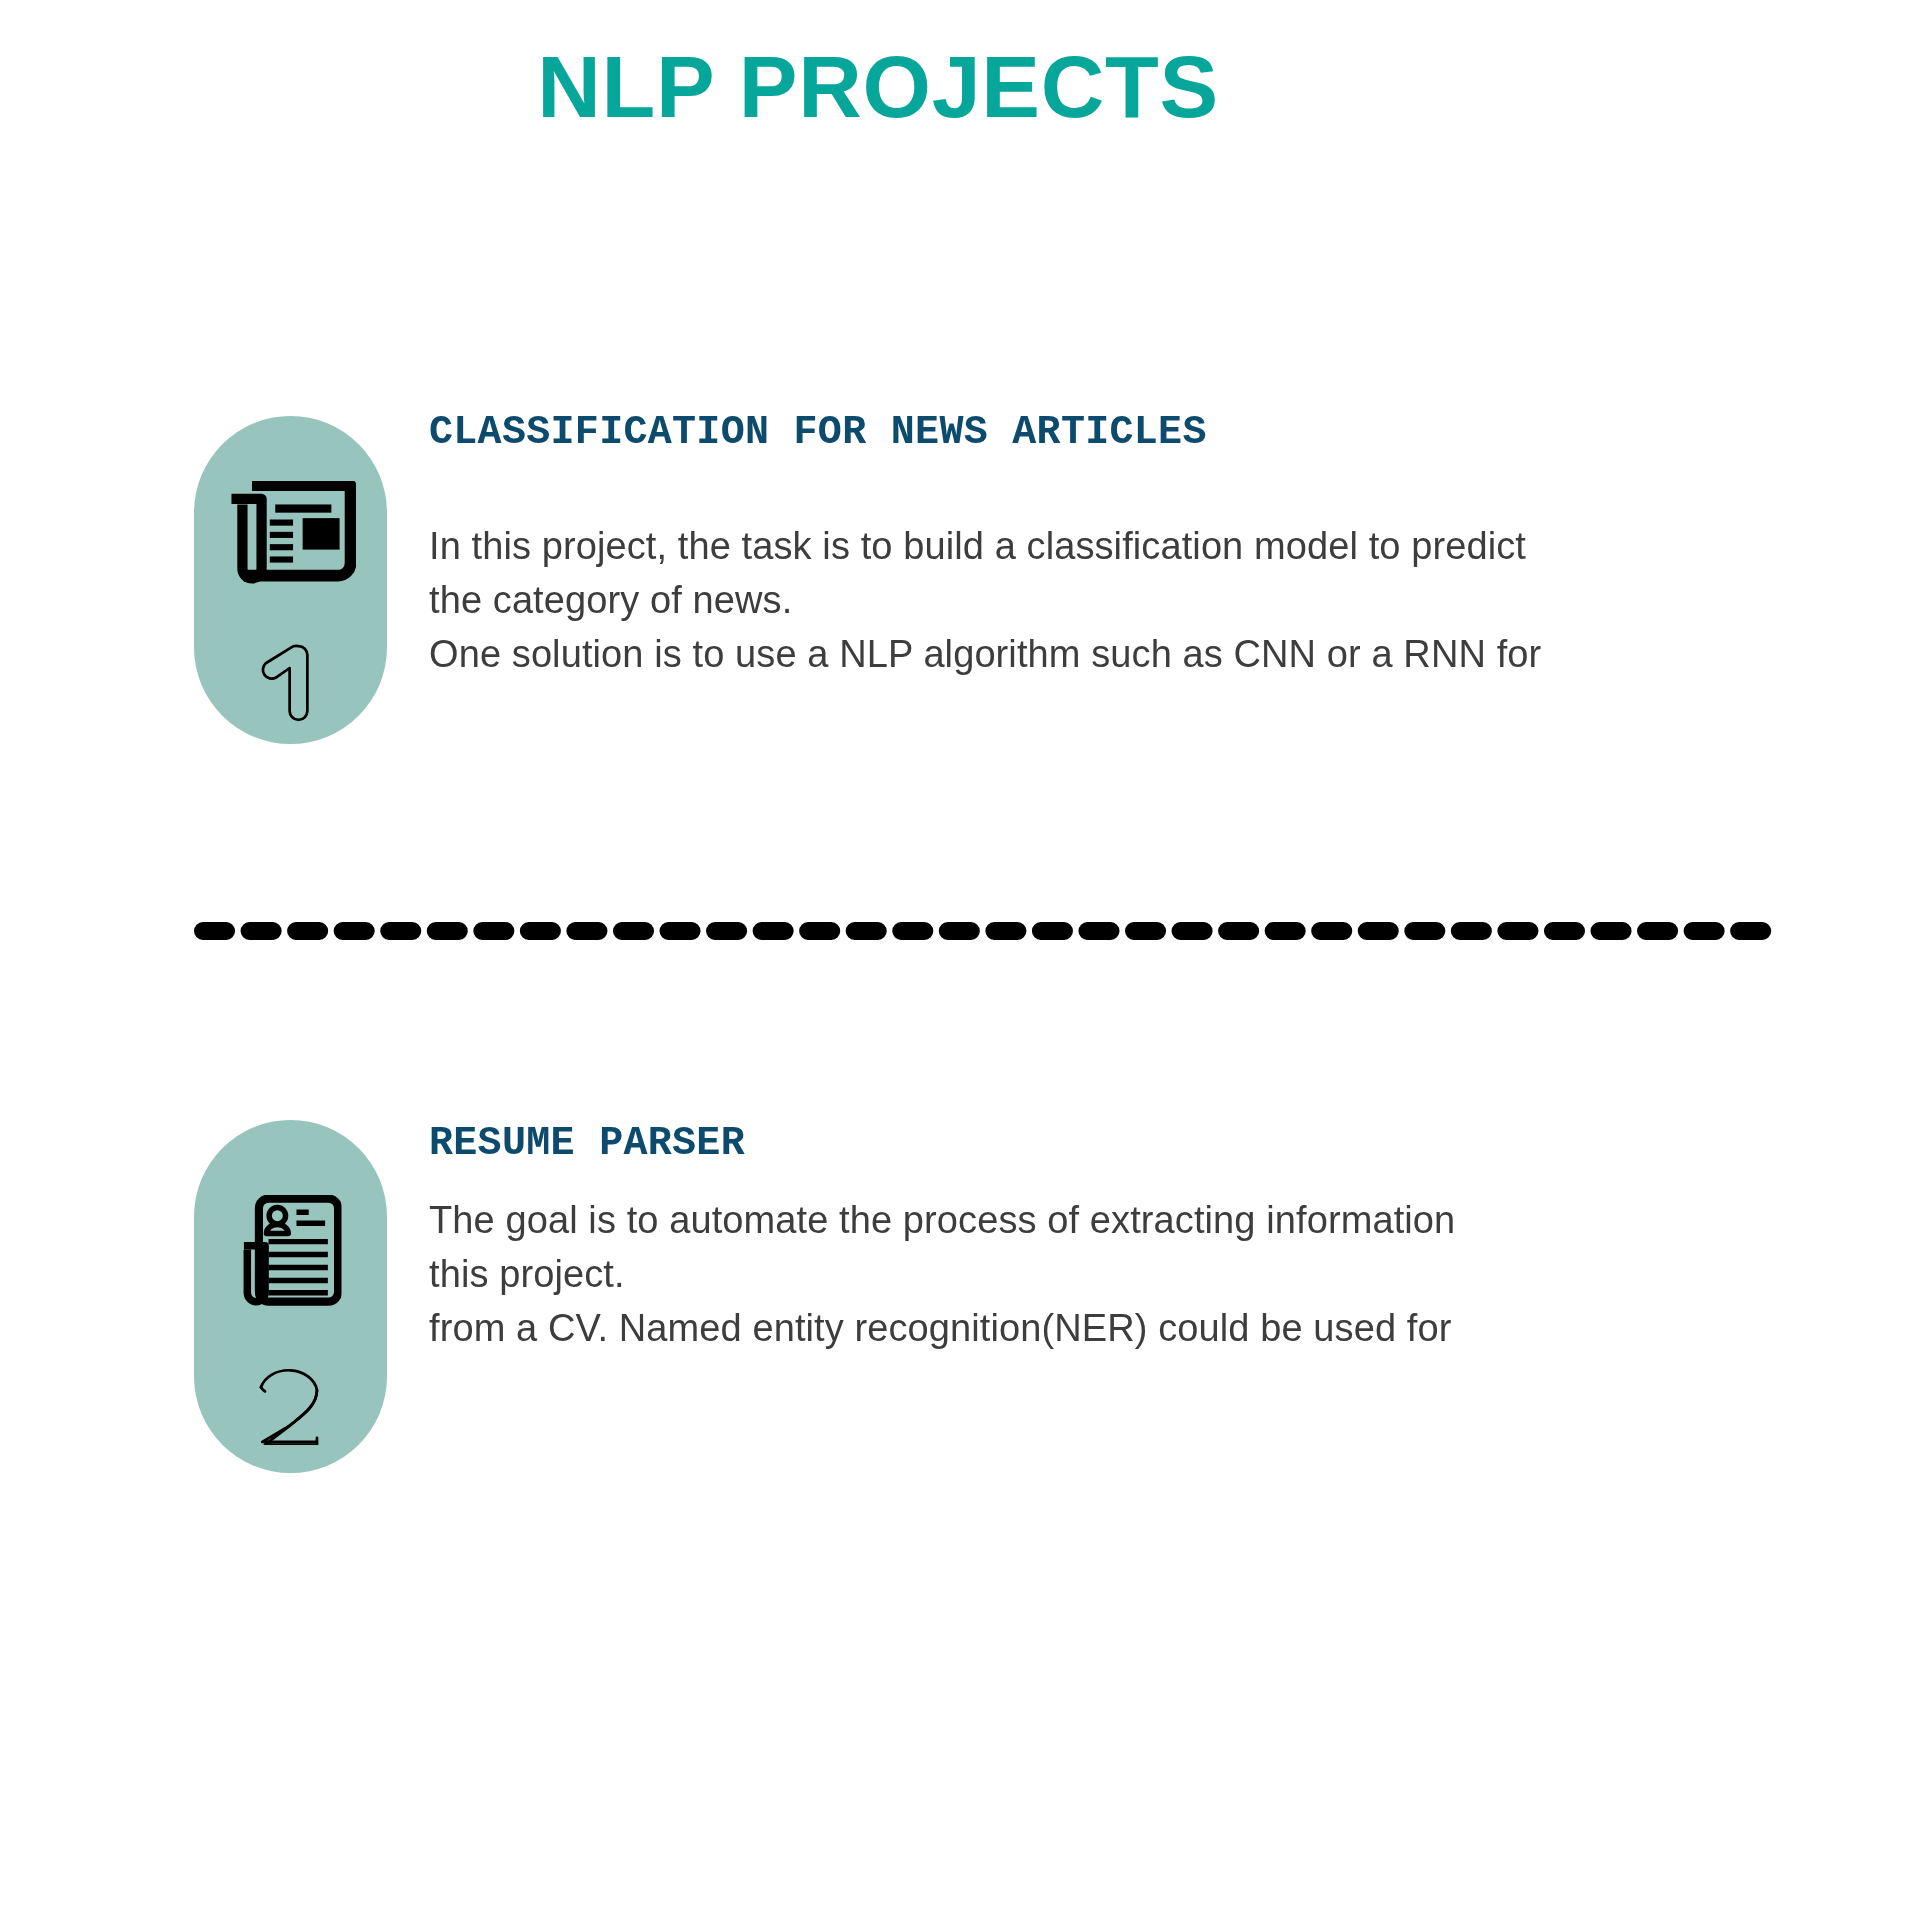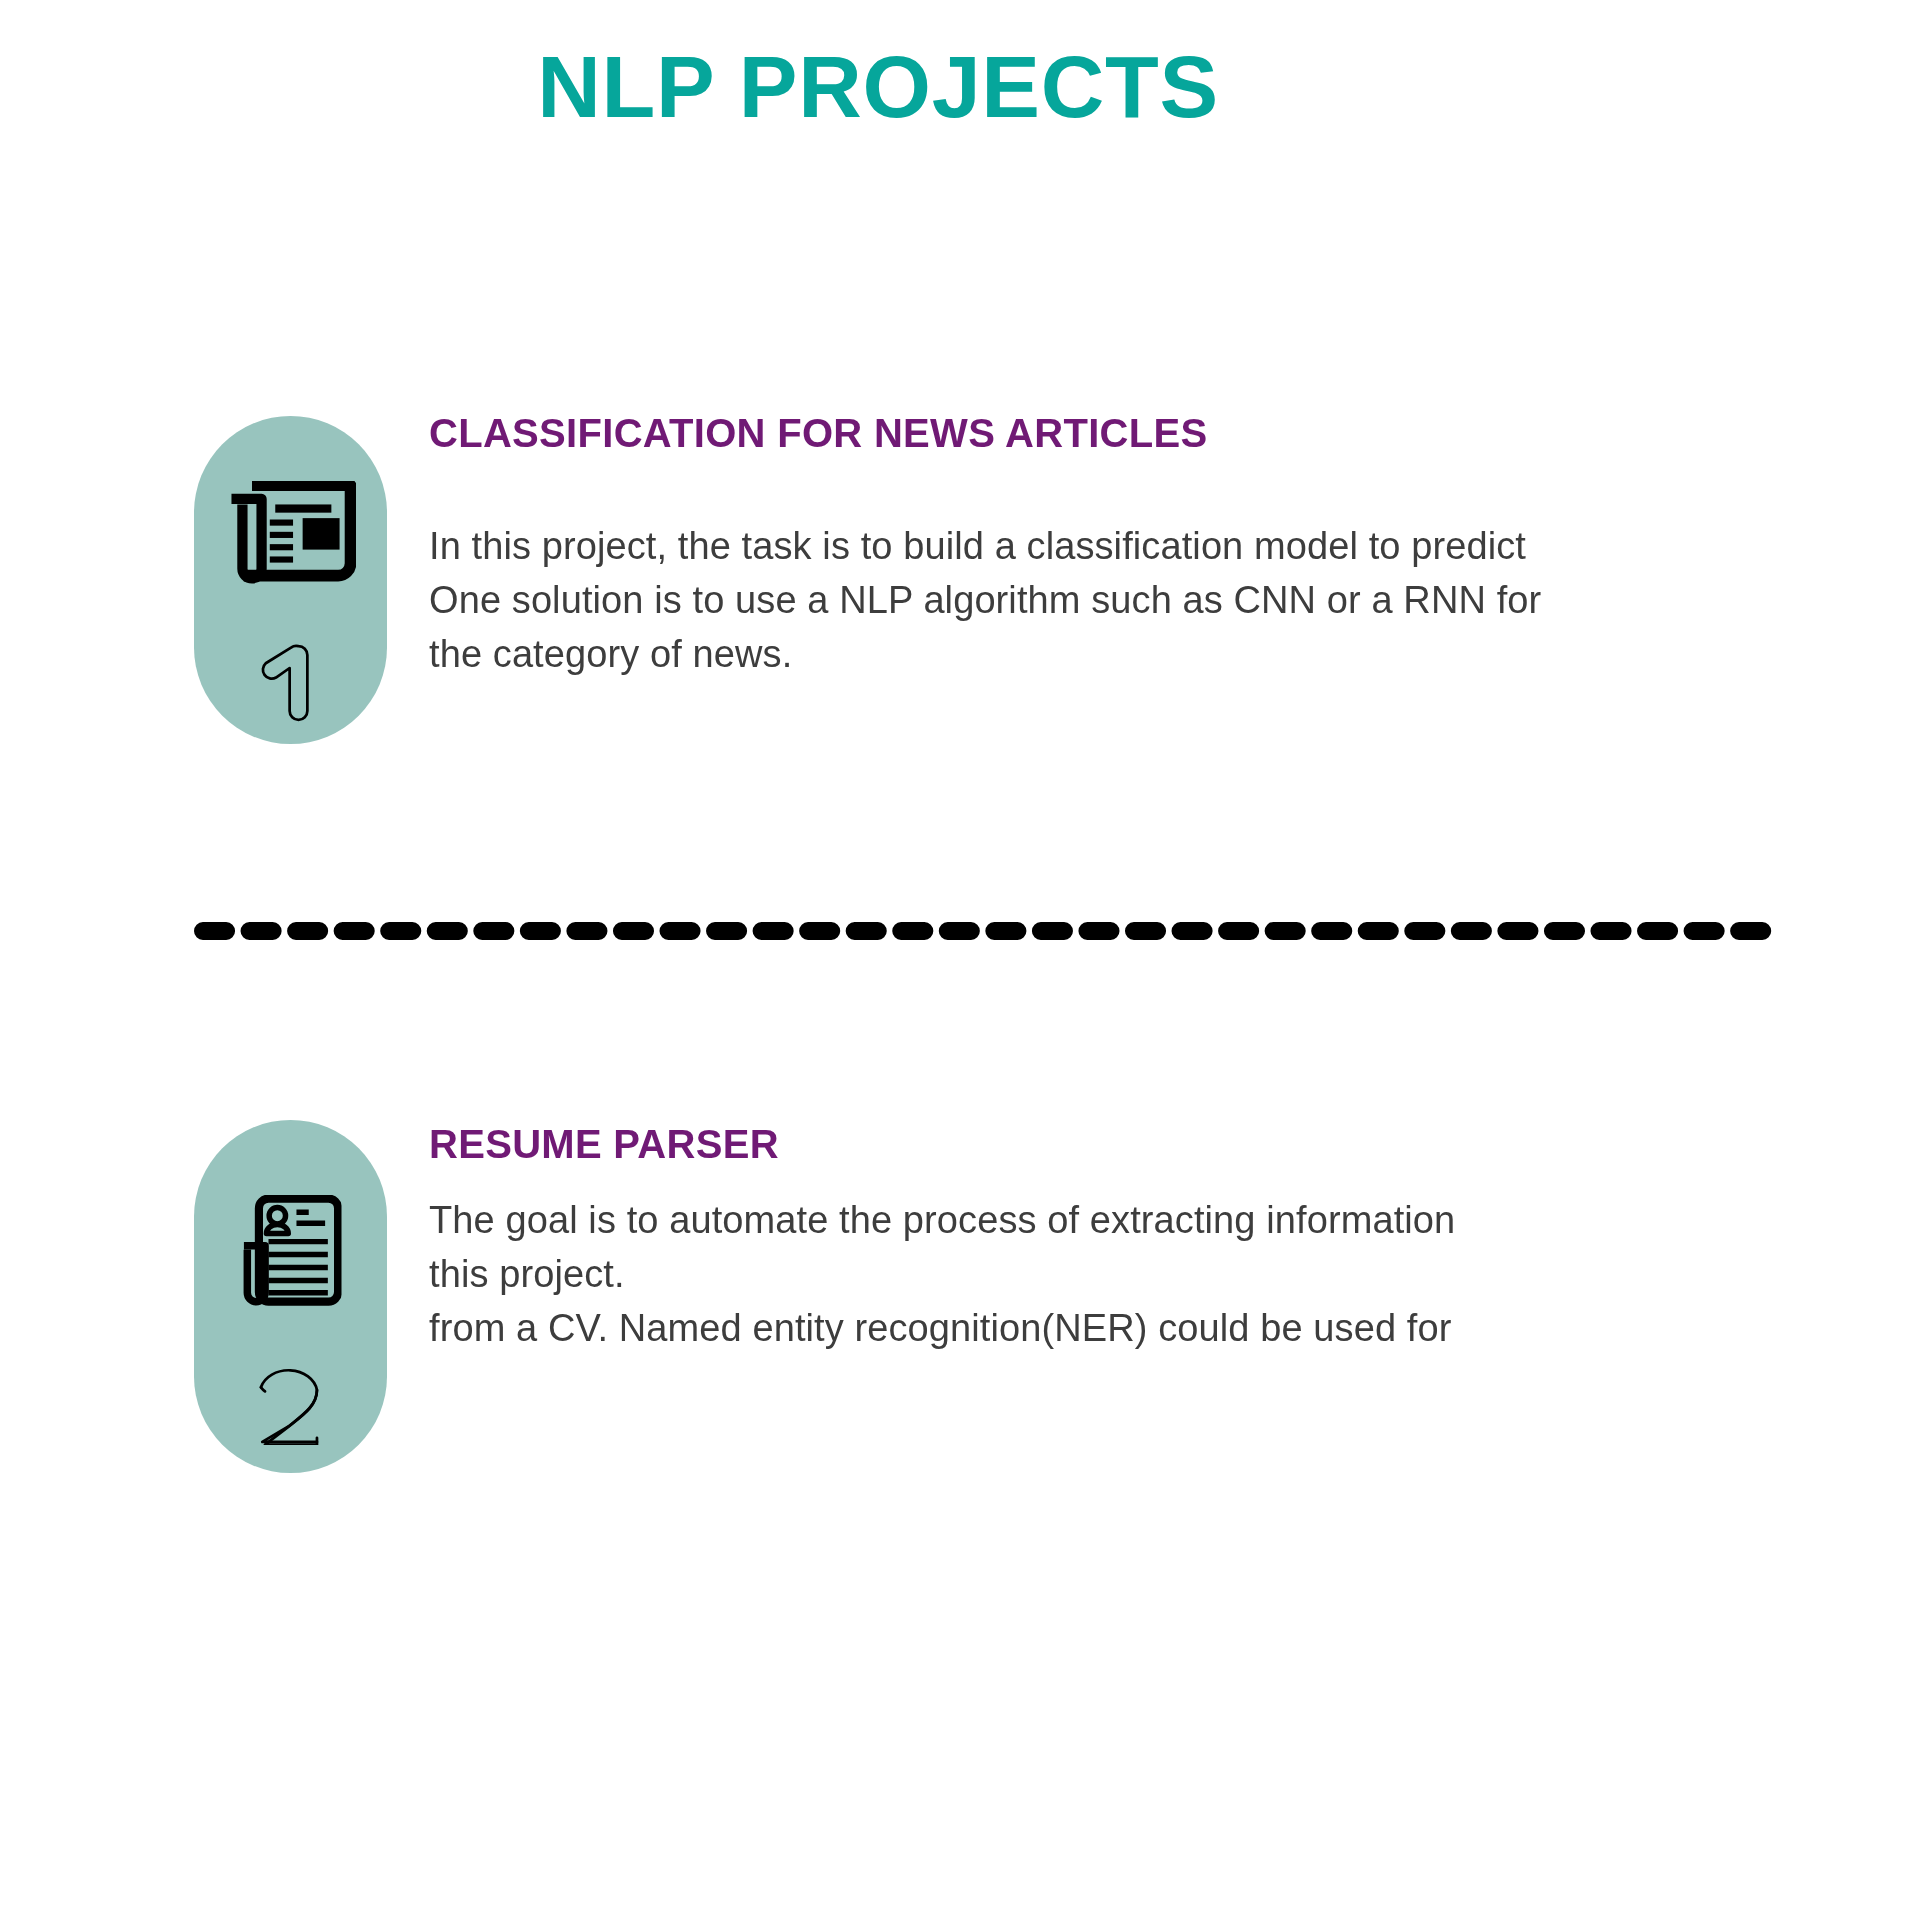--- a/index.html
+++ b/index.html
@@ -78,24 +78,25 @@
   .content {
     position: absolute;
     left: 429px;
   }
   .card-1 .content { top: -6.8px; width: 1390px; }
   .card-2 .content { top: 0px;  width: 1342px; }
 
   .card-heading {
     font-size: 40px;
     font-weight: 700;
-    color: #701a75;
+    color: #0c4a6e;
     letter-spacing: 0.3px;
     line-height: 1.2;
     white-space: nowrap;
+    font-family: Liberation Mono, monospace;
   }
 
   .card-body {
     font-size: 38px;
     font-weight: 400;
     color: #3d3d3d;
     line-height: 1.42;
     letter-spacing: 0.1px;
   }
   .card-1 .card-body { margin-top: 63px; }
@@ -147,22 +148,22 @@
           <path d="M66 6 a13 13 0 0 1 13 13 V101 a13 13 0 0 1 -26 0 V38
                    L33 52 a13 13 0 0 1 -15 -21 L55 8 a13 13 0 0 1 11 -2 Z" fill="none" stroke="#000000" stroke-width="4" stroke-linejoin="round" stroke-linecap="round"></path>
         </svg>
       </div>
     </div>
 
     <div class="content">
       <div class="card-heading">CLASSIFICATION FOR NEWS ARTICLES</div>
       <div class="card-body">
         <span class="line">In this project, the task is to build a classification model to predict</span>
+        <span class="line">the category of news.</span>
         <span class="line">One solution is to use a NLP algorithm such as CNN or a RNN for</span>
-        <span class="line">the category of news.</span>
       </div>
     </div>
   </div>
 
   <div class="divider">
     <svg viewBox="0 0 2330 26" preserveAspectRatio="none" xmlns="http://www.w3.org/2000/svg">
       <line x1="13" y1="13" x2="2317" y2="13" stroke="#000000" stroke-width="26" stroke-linecap="round" stroke-dasharray="34 34"></line>
     </svg>
   </div>
 

